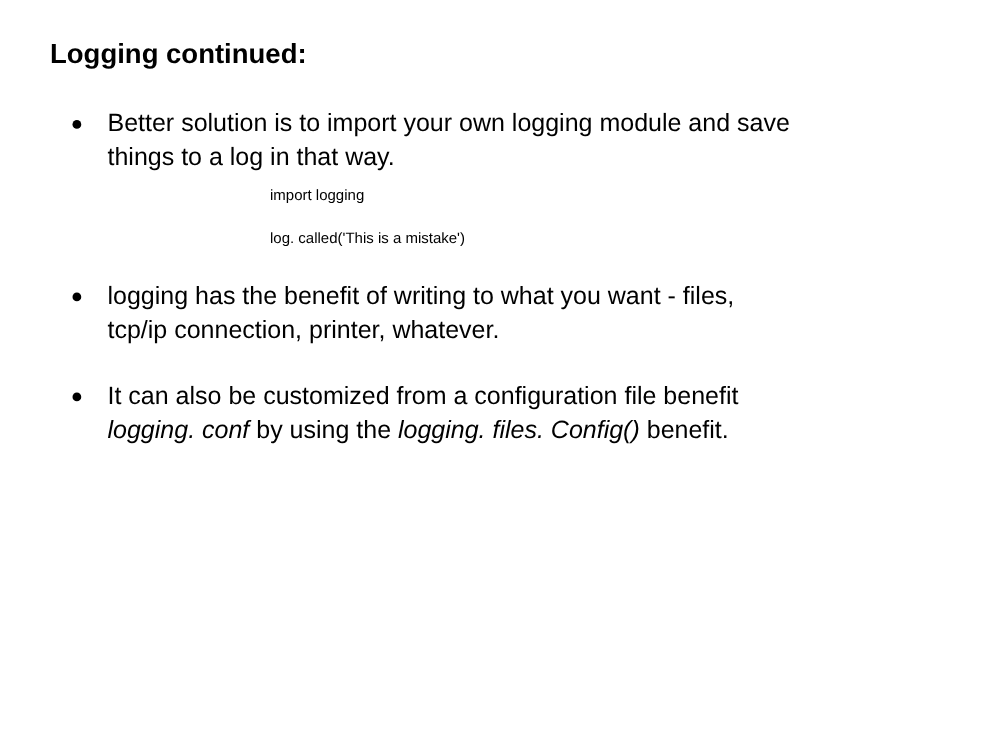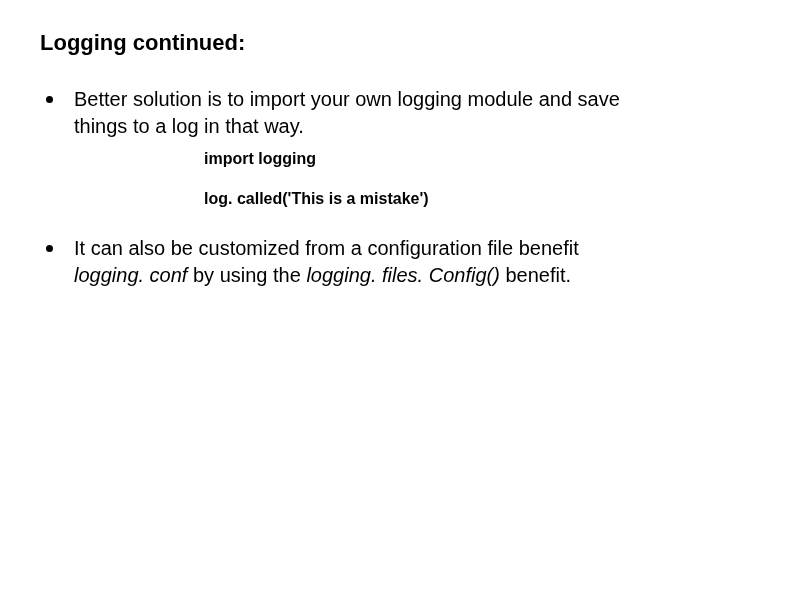--- a/index.html
+++ b/index.html
@@ -19,43 +19,43 @@
     position: relative;
   }
   .title {
     font-size: 22px;
     font-weight: bold;
     margin: 0 0 30px 0;
   }
   ul.bullets {
     list-style: none;
     padding: 0;
-    margin: 0;
+    margin: 12px;
   }
   ul.bullets > li {
     position: relative;
     padding-left: 34px;
     font-size: 20px;
     line-height: 1.35;
     margin-bottom: 26px;
   }
   ul.bullets > li::before {
     content: "";
     position: absolute;
     left: 6px;
     top: 10px;
     width: 7px;
     height: 7px;
     background: #000;
     border-radius: 50%;
   }
   .code-block {
     margin: 8px 0 8px 130px;
-    font-size: 16px;
-    font-weight: bold;
+    font-size: 12px;
+    font-weight: normal;
     line-height: 1.35;
     font-family: Arial, Helvetica, sans-serif;
   }
   .code-gap {
     height: 18px;
   }
   .bullet3-text .italic {
     font-style: italic;
   }
 </style>
@@ -71,20 +71,23 @@
     <li>
       <span>Better solution is to import your own logging module and save things to a log in that way.</span>
 
       <div class="code-block">
         <div>import logging</div>
         <div class="code-gap"></div>
         <div>log. called('This is a mistake')</div>
       </div>
     </li>
 
+    <li>
+      <span>logging has the benefit of writing to what you want - files, tcp/ip connection, printer, whatever.</span>
+    </li>
 
     <li>
       <span class="bullet3-text">
         <span>It can also be customized from a configuration file benefit </span><span class="italic">logging. conf</span><span> by using the </span><span class="italic">logging. files. Config()</span><span> benefit.</span>
       </span>
     </li>
 
   </ul>
 
 </div>

